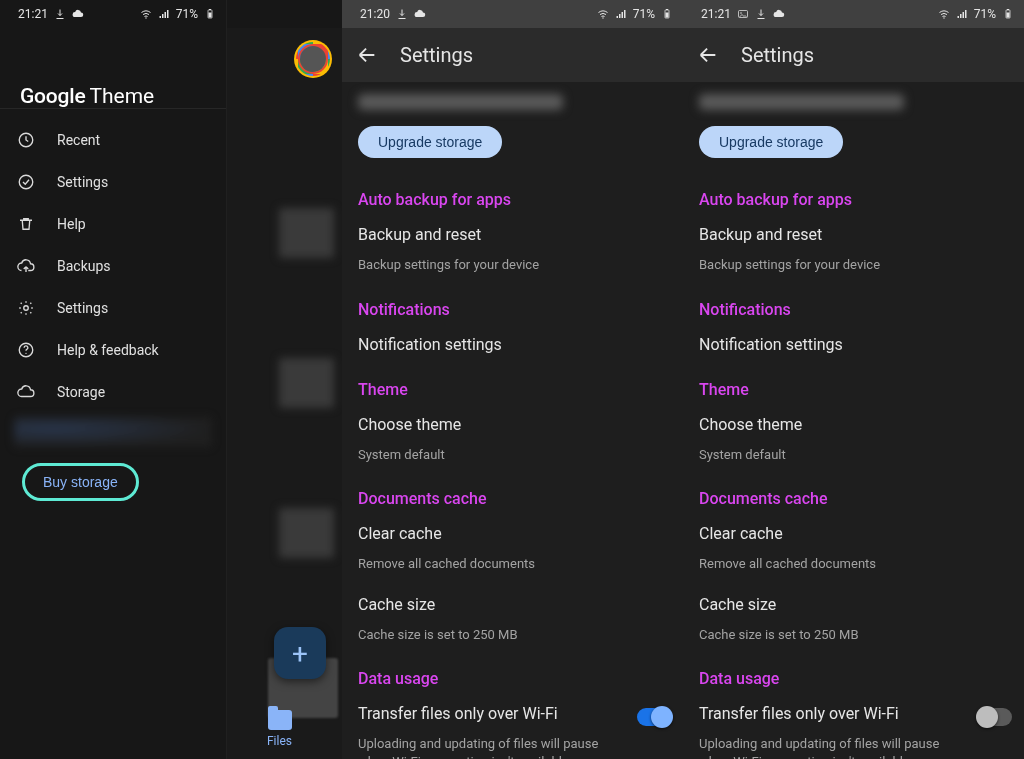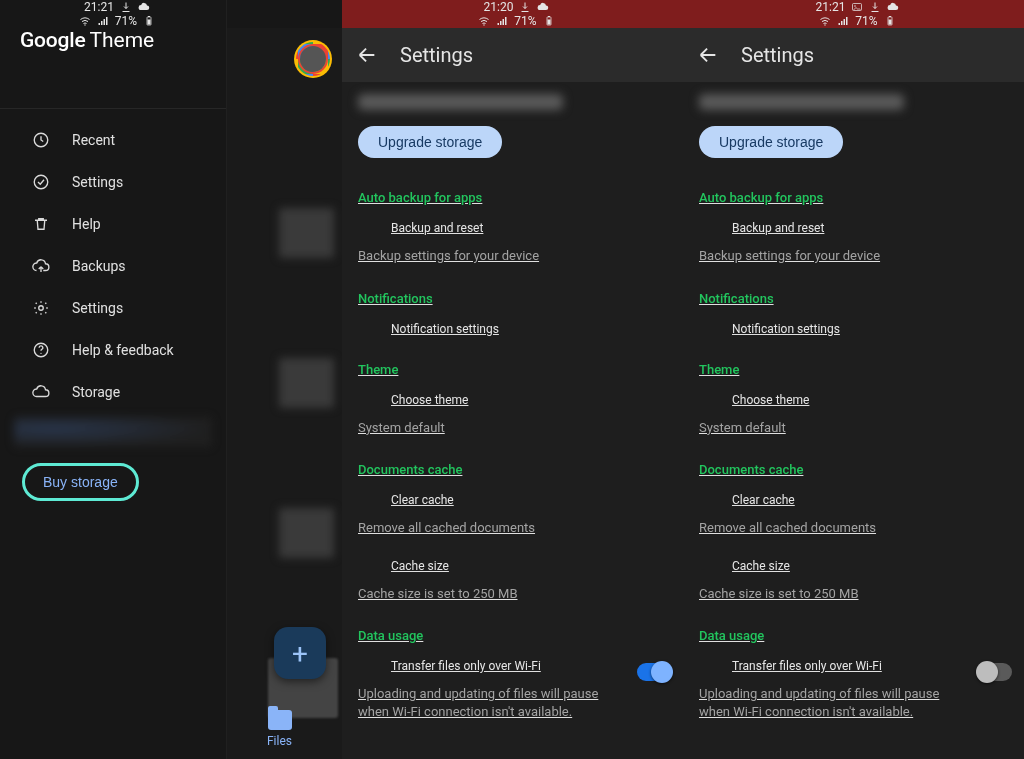--- a/index.html
+++ b/index.html
@@ -31,54 +31,53 @@
   
   .statusbar {
     height: 28px;
     display: flex;
     align-items: center;
     justify-content: space-between;
     padding: 0 10px 0 18px;
     font-size: 12px;
     color: #E5E5E5;
     background: #1F1F1F;
-    flex-direction: column;
   }
   .sb-left, .sb-right { display: flex; align-items: center; gap: 6px; }
   .sb-icon { width: 12px; height: 12px; fill: #E5E5E5; }
 
   
   .pane-left .statusbar { background: #171717; }
   .drawer {
     position: absolute;
     left: 0; top: 0;
     width: 226px;
     height: 759px;
     background: #171717;
     border-right: 1px solid rgba(255,255,255,0.04);
   }
   .drawer-header {
     height: 80px;
     display: flex;
-    align-items: flex-start;
+    align-items: flex-end;
     padding: 0 20px;
     border-bottom: 1px solid rgba(255,255,255,0.07);
     margin-top: 0;
   }
   .brand { font-size: 21px; color: #FFFFFF; display: flex; align-items: baseline; gap: 4px; }
   .brand .g1 { font-weight: 500; letter-spacing: -0.2px; }
   .brand .g2 { font-weight: 400; }
   .nav {
     padding-top: 10px;
   }
   .nav-item {
     display: flex;
     align-items: center;
     gap: 22px;
-    padding: 12px 32px;
+    padding: 12px 17px;
     font-size: 14px;
     color: #E0E0E0;
     cursor: pointer;
   }
   .nav-icon { width: 18px; height: 18px; fill: none; stroke: #DADADA; stroke-width: 1.8; }
   .storage-blur {
     margin: 4px 14px 16px 14px;
     height: 30px;
     border-radius: 4px;
     background: radial-gradient(ellipse at 20% 40%, rgba(74,109,170,0.35), rgba(40,40,40,0.5) 70%);
@@ -185,21 +184,20 @@
     background: #2B2B2B;
   }
   .appbar .back { width: 22px; height: 22px; stroke: #E5E5E5; fill:none; stroke-width:2; cursor:pointer; }
   .appbar h1 { font-size: 20px; font-weight: 400; margin:0; color:#E5E5E5; }
 
   .settings-body {
     padding: 0 0 0 0;
     background: #1E1E1E;
     height: calc(759px - 28px - 54px);
     overflow: hidden;
-    text-decoration: underline;
   }
   .blurred-line {
     margin: 12px 16px 10px 16px;
     height: 16px;
     width: 60%;
     background: #5a5a5a;
     filter: blur(5px);
     border-radius: 5px;
   }
   .pill-btn {
@@ -207,29 +205,29 @@
     padding: 8px 20px;
     border-radius: 18px;
     background: #BCD6F9;
     color: #183a63;
     border: none;
     font-size: 14px;
     cursor: pointer;
   }
   .section-label {
     padding: 14px 16px 6px 16px;
-    font-size: 13px;
-    color: #22c55e;
+    font-size: 16px;
+    color: #d946ef;
     font-weight: 500;
   }
   .setting-row {
     padding: 10px 16px 12px 16px;
     position: relative;
   }
-  .setting-title { font-size: 12px; color: #E6E6E6; margin-left: 33px; }
+  .setting-title { font-size: 16px; color: #E6E6E6; }
   .setting-sub { font-size: 13px; color: #A3A3A3; margin-top: 12px; line-height: 1.35; }
 
   .toggle {
     position: absolute;
     right: 12px;
     top: 14px;
     width: 34px;
     height: 18px;
     border-radius: 9px;
   }
@@ -242,21 +240,21 @@
     border-radius: 50%;
     background: #e8e8e8;
     box-shadow: 0 1px 3px rgba(0,0,0,0.6);
   }
   .toggle.on  .knob { right: -2px; background: #7eb3ff; }
   .toggle.off .knob { left: -2px; background: #bdbdbd; }
 
   
   .pane-left { background: #171717; }
   .pane-mid, .pane-right { background: #1E1E1E; }
-  .pane-mid .statusbar, .pane-right .statusbar { background: #7f1d1d; }
+  .pane-mid .statusbar, .pane-right .statusbar { background: #404040; }
 </style>
 </head>
 <body>
 
 <div class="root">
 
   <div class="pane pane-left">
     <div class="behind">
       <div class="avatar">
           <div class="avatar-inner"></div>

